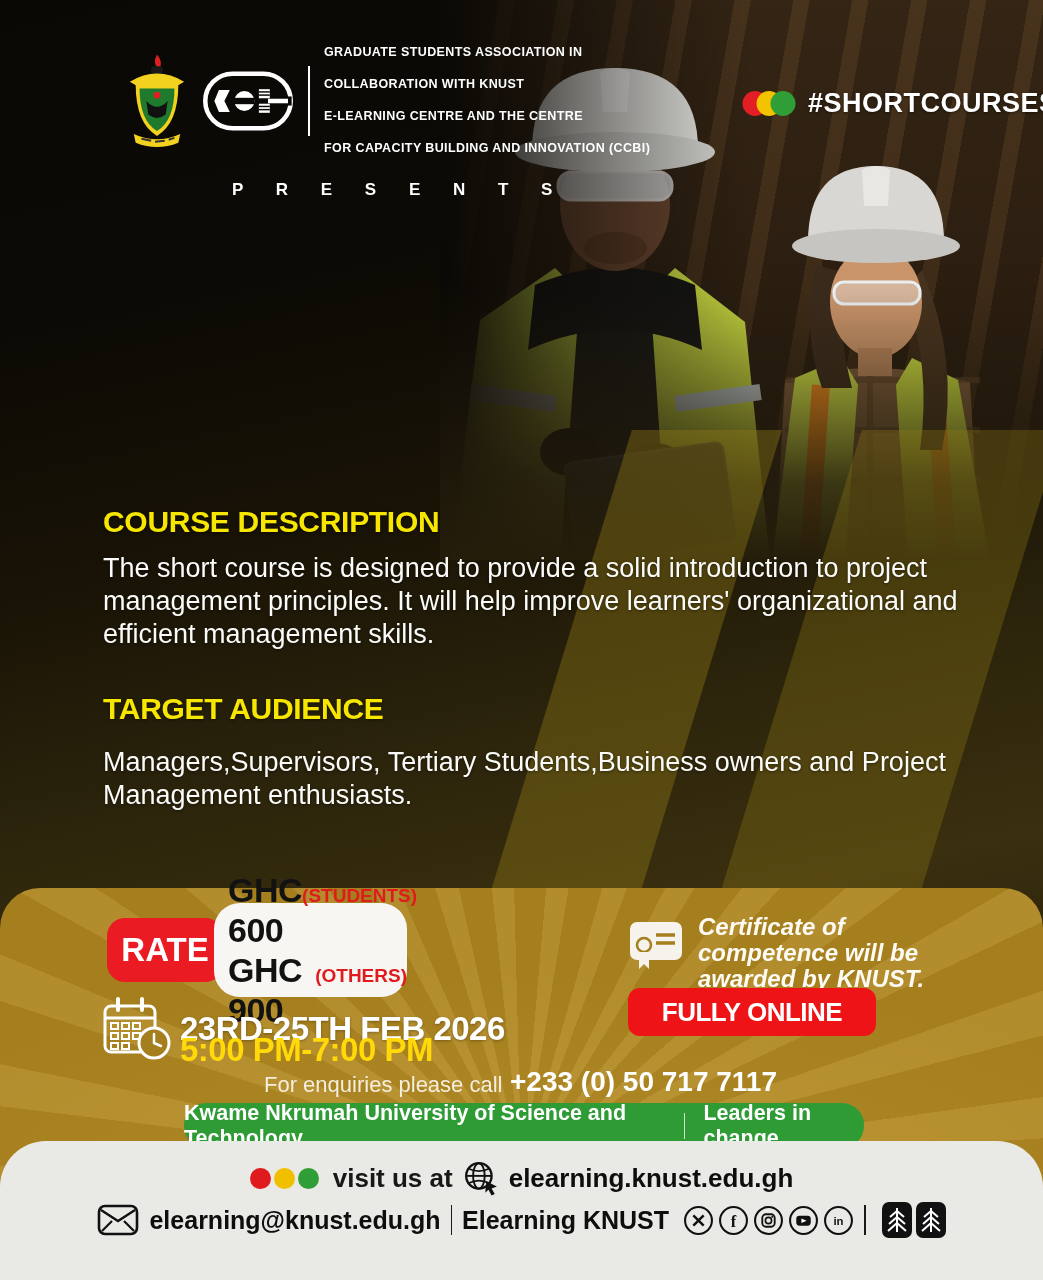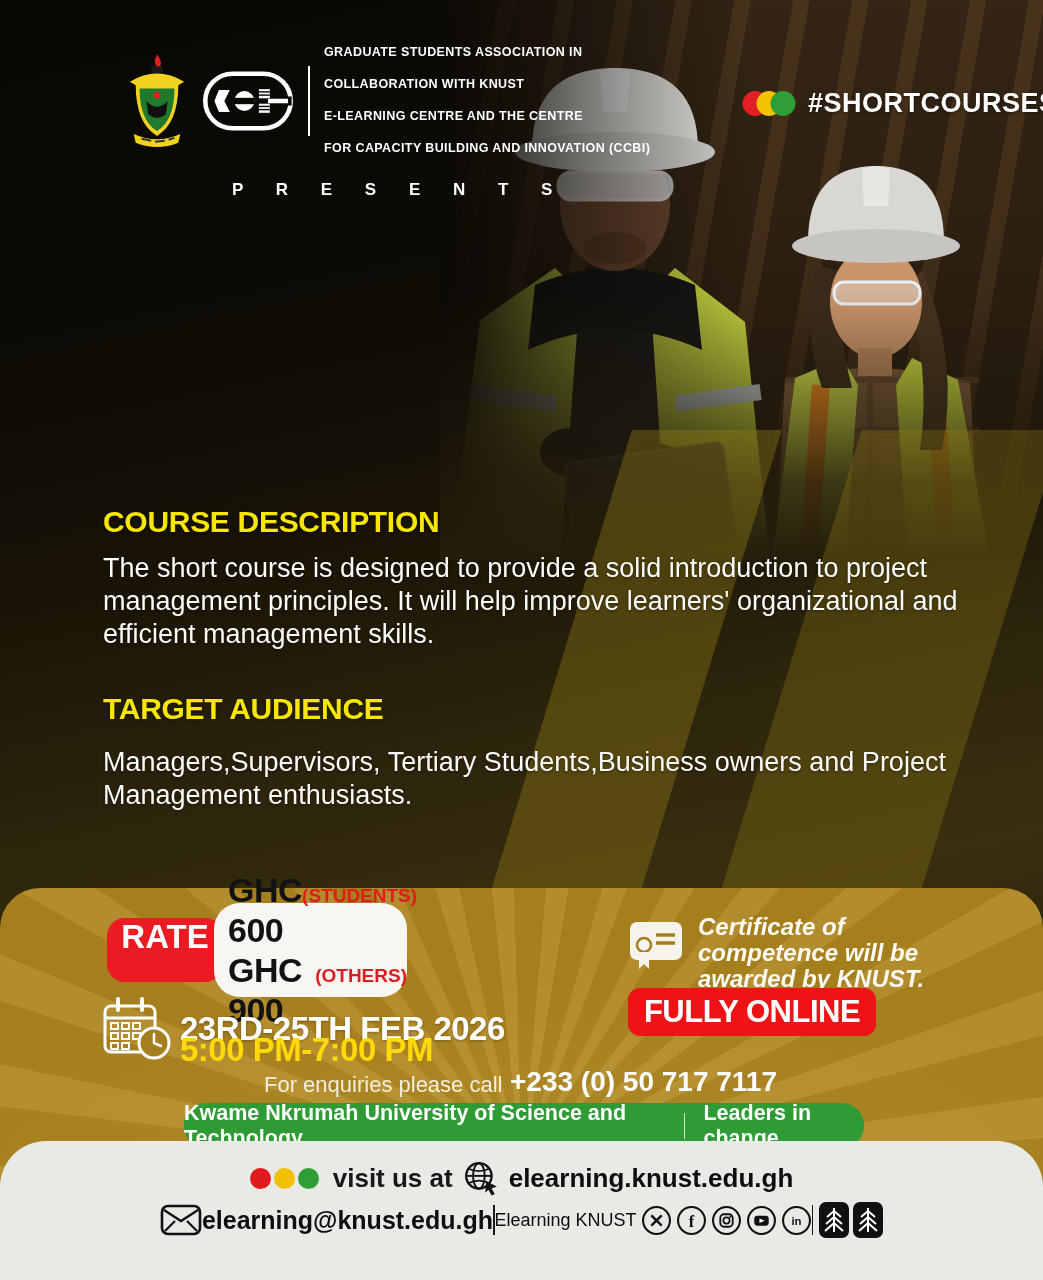--- a/index.html
+++ b/index.html
@@ -39,49 +39,49 @@
   .sec-body.p1{left:103px;top:552px;width:870px;}
   .sec-body.p2{left:103px;top:746px;width:900px;}
   
   .gold{
     position:absolute;left:0;top:888px;width:1043px;height:392px;border-radius:40px 40px 0 0;
     background:
       repeating-conic-gradient(from 178deg at 50% 72%, rgba(246,214,122,.17) 0deg 4.5deg, rgba(0,0,0,0) 4.5deg 11deg),
       radial-gradient(120% 90% at 50% 72%, rgba(210,170,70,.25) 0%, rgba(0,0,0,0) 55%),
       #a57e1d;
   }
-  .rate-red{position:absolute;left:107px;top:918px;width:116px;height:64px;border-radius:18px;background:#ea1b22;display:flex;justify-content:center;}
+  .rate-red{position:absolute;left:107px;top:918px;width:116px;height:64px;border-radius:18px;background:#ea1b22;display:flex;align-items:center;justify-content:center;}
   .rate-red span{color:#fff;font-size:33px;font-weight:800;}
   .rate-white{position:absolute;left:214px;top:903px;width:193px;height:94px;border-radius:26px;background:#f7f6f3;display:flex;flex-direction:column;justify-content:center;padding-left:14px;box-sizing:border-box;}
   .rate-line{display:flex;align-items:baseline;line-height:40px;}
   .rate-line .amt{color:#121212;font-size:34px;font-weight:800;letter-spacing:-.5px;}
   .rate-line .note{color:#e01b1e;font-size:19px;font-weight:800;}
   .cert{position:absolute;left:628px;top:914px;display:flex;gap:14px;}
   .cert-text{color:#fdfbf4;font-size:24px;line-height:26px;font-style:italic;font-weight:600;}
   .online{position:absolute;left:628px;top:988px;width:248px;height:48px;border-radius:12px;background:#ee1316;display:flex;align-items:center;justify-content:center;}
-  .online span{color:#fff;font-size:31px;font-weight:800;letter-spacing:-.5px;}
+  .online span{color:#fff;font-size:26px;font-weight:800;letter-spacing:-.5px;}
   .cal{position:absolute;left:101px;top:996px;}
   .date-line{position:absolute;left:180px;top:997px;color:#fff;font-size:33px;font-weight:800;letter-spacing:-.5px;text-shadow:0 1px 3px rgba(0,0,0,.3);margin-top:13px;}
   .time-line{position:absolute;left:180px;top:1031px;color:#ffd90a;font-size:33px;font-weight:800;letter-spacing:-.5px;}
   .enq-label{position:absolute;left:264px;top:1072px;color:#f4eedd;font-size:22px;font-weight:500;}
   .enq-phone{position:absolute;left:510px;top:1066px;color:#fff;font-size:28px;font-weight:800;}
   .uni-bar{position:absolute;left:184px;top:1103px;width:680px;height:45px;border-radius:22px;background:#2e9b35;display:flex;align-items:center;justify-content:center;gap:18px;}
   .uni-bar span{color:#fff;font-size:21.5px;font-weight:600;}
   .uni-bar .vsep{width:1.5px;height:26px;background:#cfe8cf;}
   
   .gray{position:absolute;left:0;top:1141px;width:1043px;height:139px;border-radius:46px 46px 0 0;background:#e9e9e6;}
   .visit-row{position:absolute;left:0;top:1160px;width:1043px;display:flex;align-items:center;justify-content:center;gap:10px;}
   .dots3{display:flex;gap:3px;}
   .dot{width:21px;height:21px;border-radius:50%;}
   .dot.r{background:#e01b1e;} .dot.y{background:#f0c000;} .dot.g{background:#2f9e36;}
   .visit-row .lbl{color:#181818;font-size:26px;font-weight:600;margin-left:4px;}
   .visit-row .url{color:#0e0e0e;font-size:26px;font-weight:800;}
-  .contact-row{position:absolute;left:0;top:1202px;width:1043px;display:flex;align-items:center;justify-content:center;}
+  .contact-row{position:absolute;left:0;top:1202px;width:1043px;display:flex;align-items:center;justify-content:center;gap:10px;}
   .contact-row .email{color:#0e0e0e;font-size:25px;font-weight:700;}
-  .contact-row .page{color:#0e0e0e;font-size:18px;font-weight:400;text-align:center;}
+  .contact-row .page{color:#0e0e0e;font-size:25px;font-weight:700;text-align:center;}
   .thin-sep{width:1.5px;height:30px;background:#1a1a1a;}
   .socials{display:flex;align-items:center;gap:4px;margin-left:4px;}
   .adinkras{display:flex;gap:4px;margin-left:6px;}
 </style>
 </head>
 <body>
 
 <div class="poster">
 
   <div class="photo">

